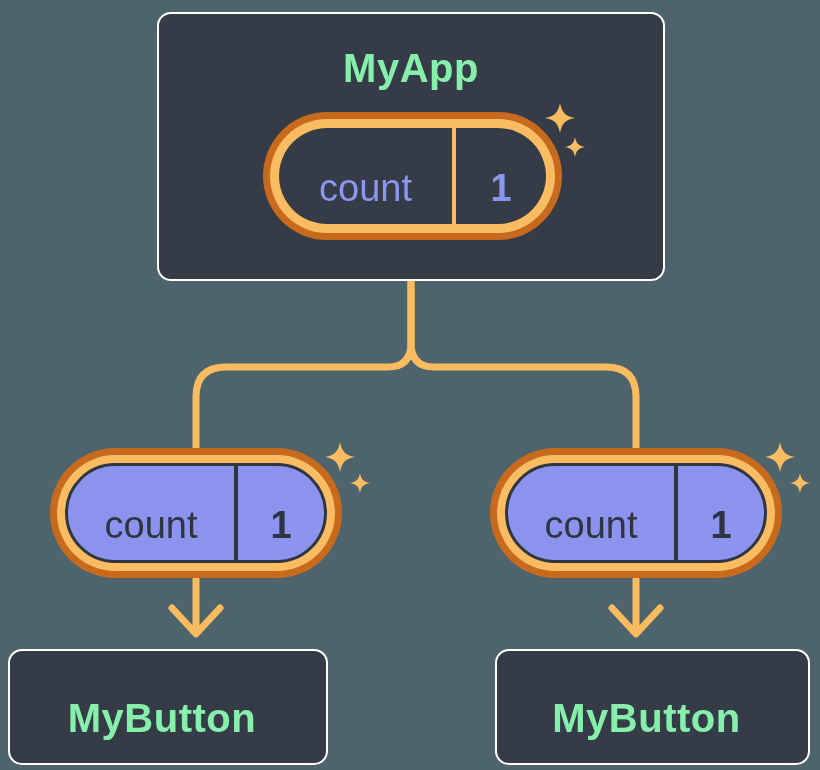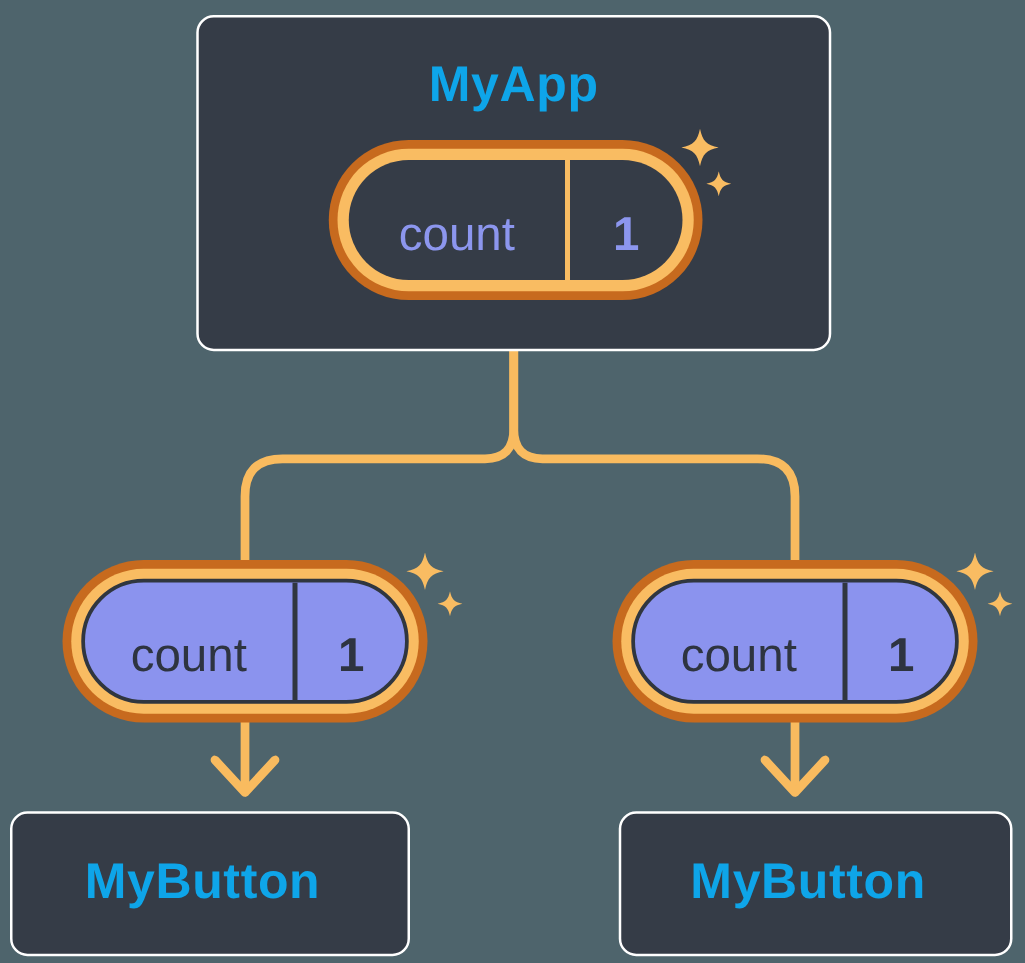--- a/index.html
+++ b/index.html
@@ -22,31 +22,31 @@
   .card {
     position: absolute;
     background: #353C47;
     border: 2.5px solid #FFFFFF;
     border-radius: 14px;
     box-sizing: border-box;
     z-index: 2;
   }
   .card-title {
     text-align: center;
-    color: #0ea5e9;
+    color: #86efac;
     font-size: 40px;
     font-weight: 600;
     letter-spacing: 0.5px;
   }
   .root-card .card-title { margin-top: 32px; }
   .button-card .card-title {
     position: absolute;
     left: 0; right: 12px; top: 50%;
     transform: translateY(-52%);
-    margin: 0;
+    margin: 12px;
   }
   
   .pill-outer {
     position: absolute;
     border-radius: 999px;
     background: #C76A1E;
     padding: 7px;
     box-sizing: border-box;
     z-index: 3;
   }

